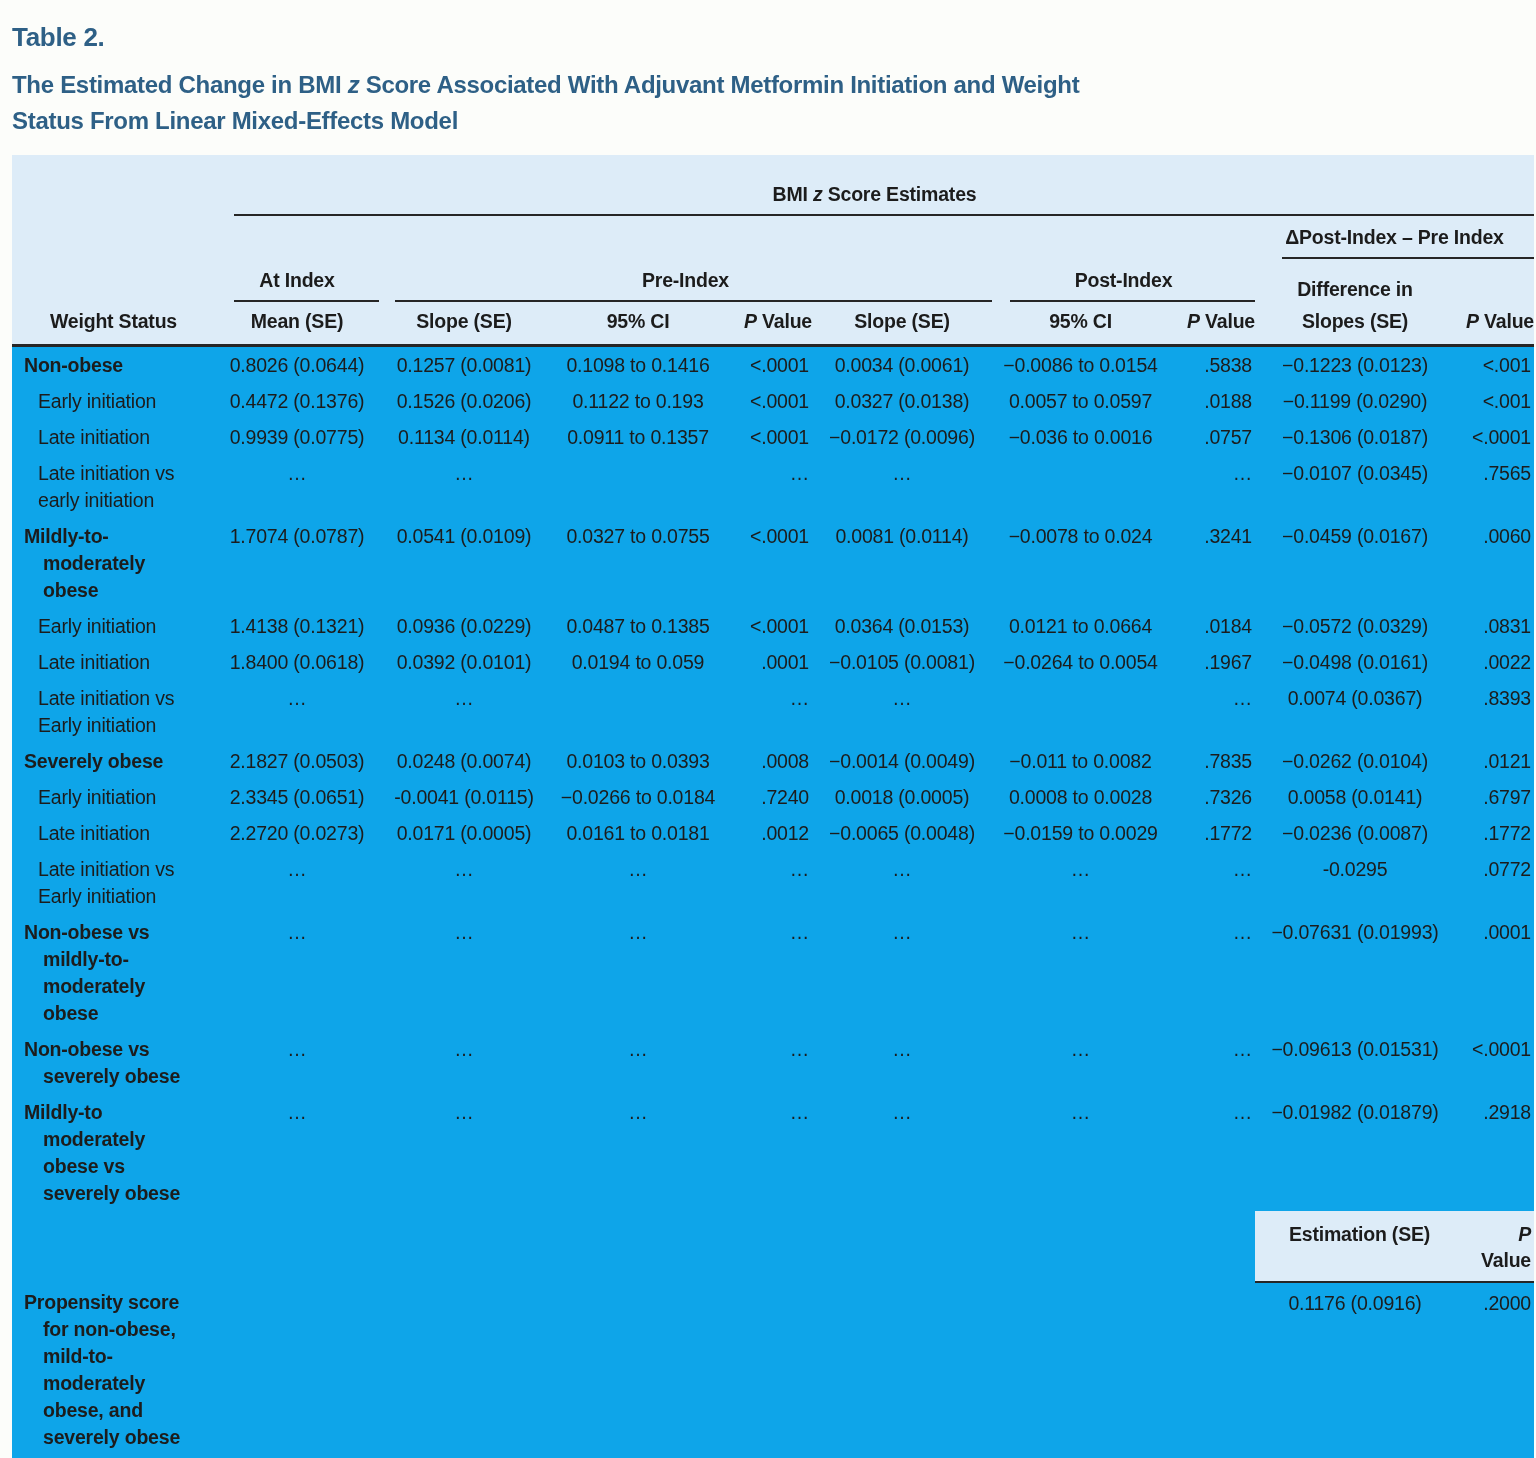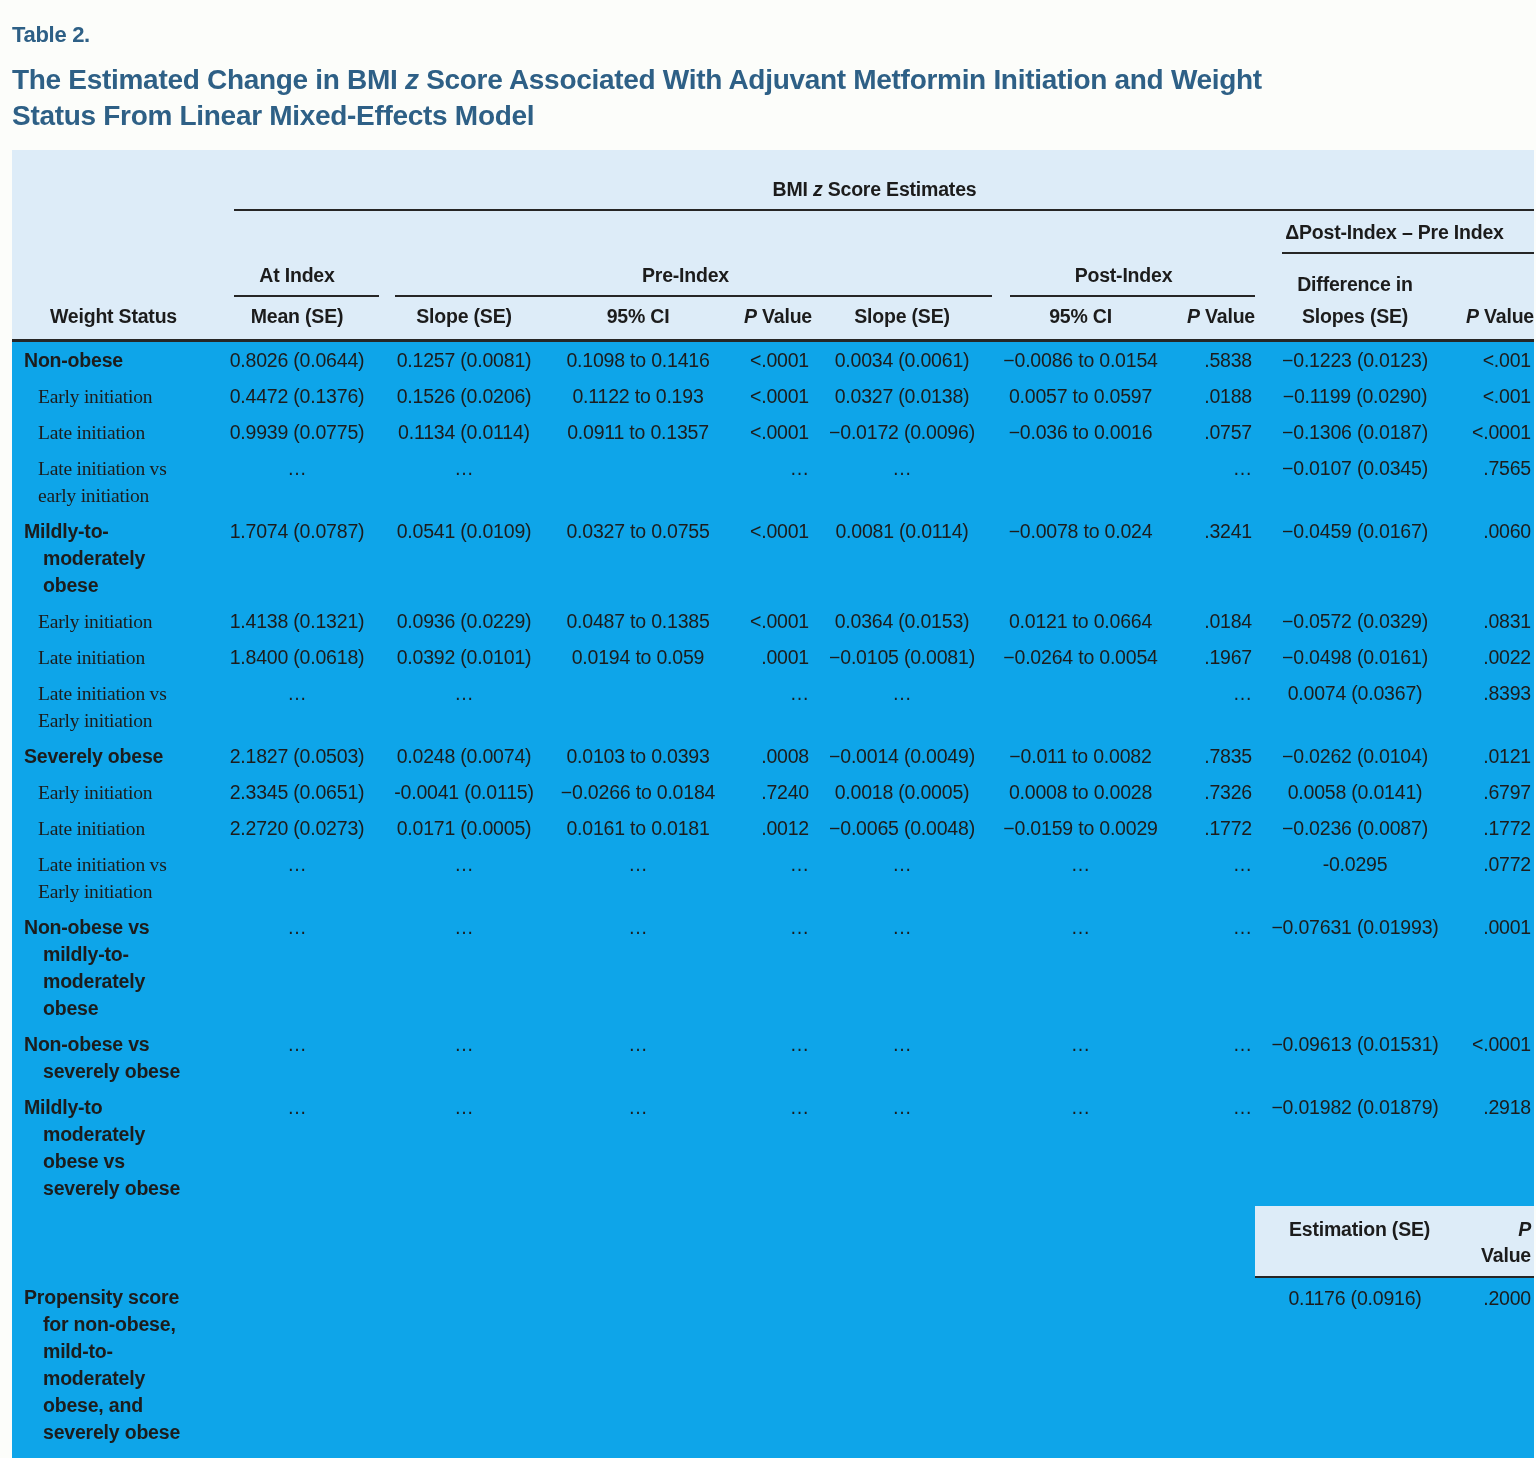--- a/index.html
+++ b/index.html
@@ -1,39 +1,39 @@
 <!DOCTYPE html>
 <html><head>
 <meta charset="utf-8">
 <style>
   html,body{margin:0;padding:0;background:#fcfdfa;}
   body{font-family:"Liberation Sans","DejaVu Sans",sans-serif;color:#1c1c1c;width:1536px;}
   .page{padding:10px 14px 0 12px;}
-  .tbl-label{color:#2e6086;font-size:22px;font-weight:bold;margin:12px 0 14px 0;letter-spacing:-0.3px;}
-  .tbl-title{color:#2e6086;font-size:28px;font-weight:bold;line-height:36px;margin:0 0 16px 0;letter-spacing:-0.3px;}
+  .tbl-label{color:#2e6086;font-size:26px;font-weight:bold;margin:12px 0 14px 0;letter-spacing:-0.3px;}
+  .tbl-title{color:#2e6086;font-size:24px;font-weight:bold;line-height:36px;margin:0 0 16px 0;letter-spacing:-0.3px;}
   table{border-collapse:collapse;table-layout:fixed;width:1522px;background:#0ea5e9;border-bottom:3px solid #64829f;}
   th,td{font-size:19.5px;letter-spacing:-0.2px;}
   thead th{background:#ddecf8;font-weight:bold;vertical-align:bottom;padding:0;}
   .h-txt{text-align:center;line-height:26px;}
   .h-rule{border-bottom:2.5px solid #262626;height:0;margin-top:7px;}
   .pt-top{padding-top:26px;}
   .pt-mid{padding-top:8px;}
   .rule-top{margin-left:19px;}
   .rule-delta{margin-left:27px;}
   .rule-at{margin-left:19px;}
   .rule-pre{margin-left:16px;}
   .rule-post{margin-left:18px;}
   tr.cols th{border-bottom:3px solid #262626;padding:6px 0 10px 0;line-height:26px;}
   th.ws{text-align:center;padding-left:12px;}
   th.c-cntr{text-align:center;margin-top:24px;}
   th.c-r{text-align:right;padding-right:3px;}
   tbody td{vertical-align:top;padding:5px 0 4px 0;line-height:27px;}
   td.lbl{white-space:pre-line;}
   td.lbl-b{font-weight:bold;padding-left:31px;text-indent:-19px;}
-  td.lbl-s{padding-left:26px;font-family:Liberation Serif, serif;}
+  td.lbl-s{padding-left:26px;}
   td.c-mean,td.c-num,td.c-ci,td.c-diff{text-align:center;}
   td.c-p{text-align:right;padding-right:3px;}
   tr.subhdr td{padding:0;}
   tr.subhdr td.sub-box{background:#ddecf8;border-bottom:2.5px solid #262626;font-weight:bold;padding:10px 0 8px 9px;line-height:26px;}
   tr.subhdr td.sub-e{text-align:center;}
   tr.subhdr td.sub-p{text-align:right;padding-right:3px;}
   tr.lastrow td{padding-top:7px;padding-bottom:36px;}
   i{font-style:italic;}
 </style>
 </head>

